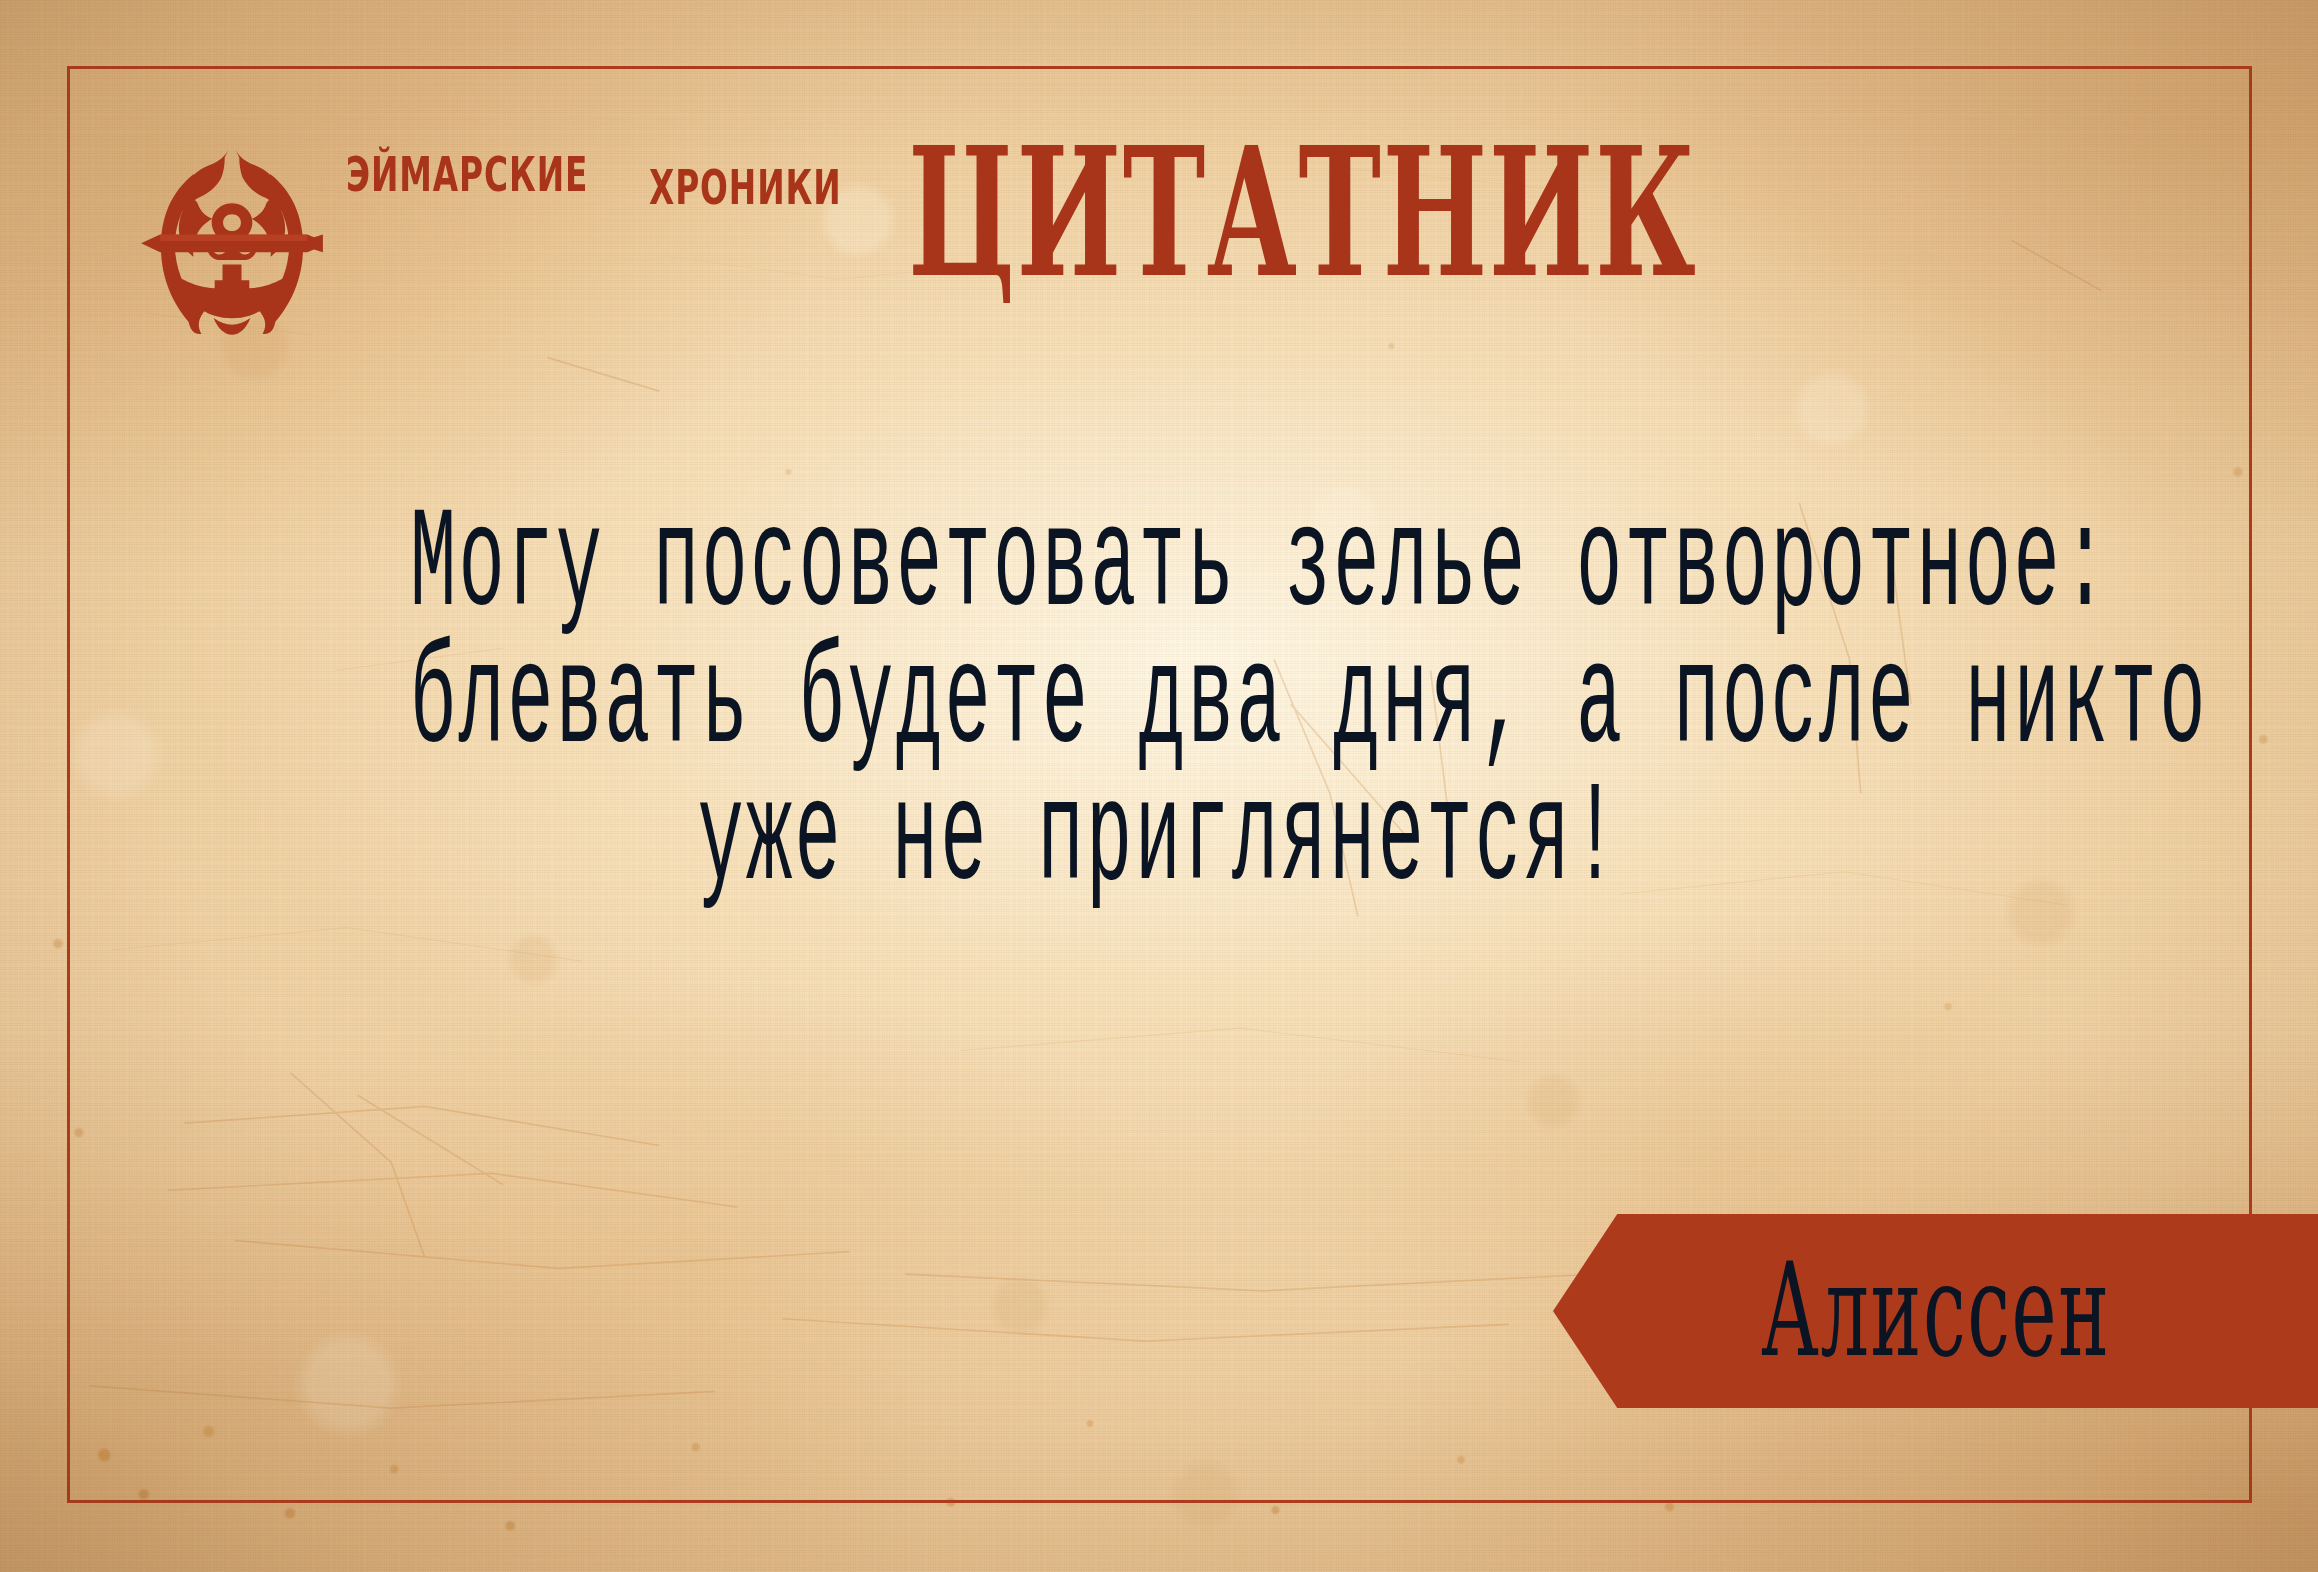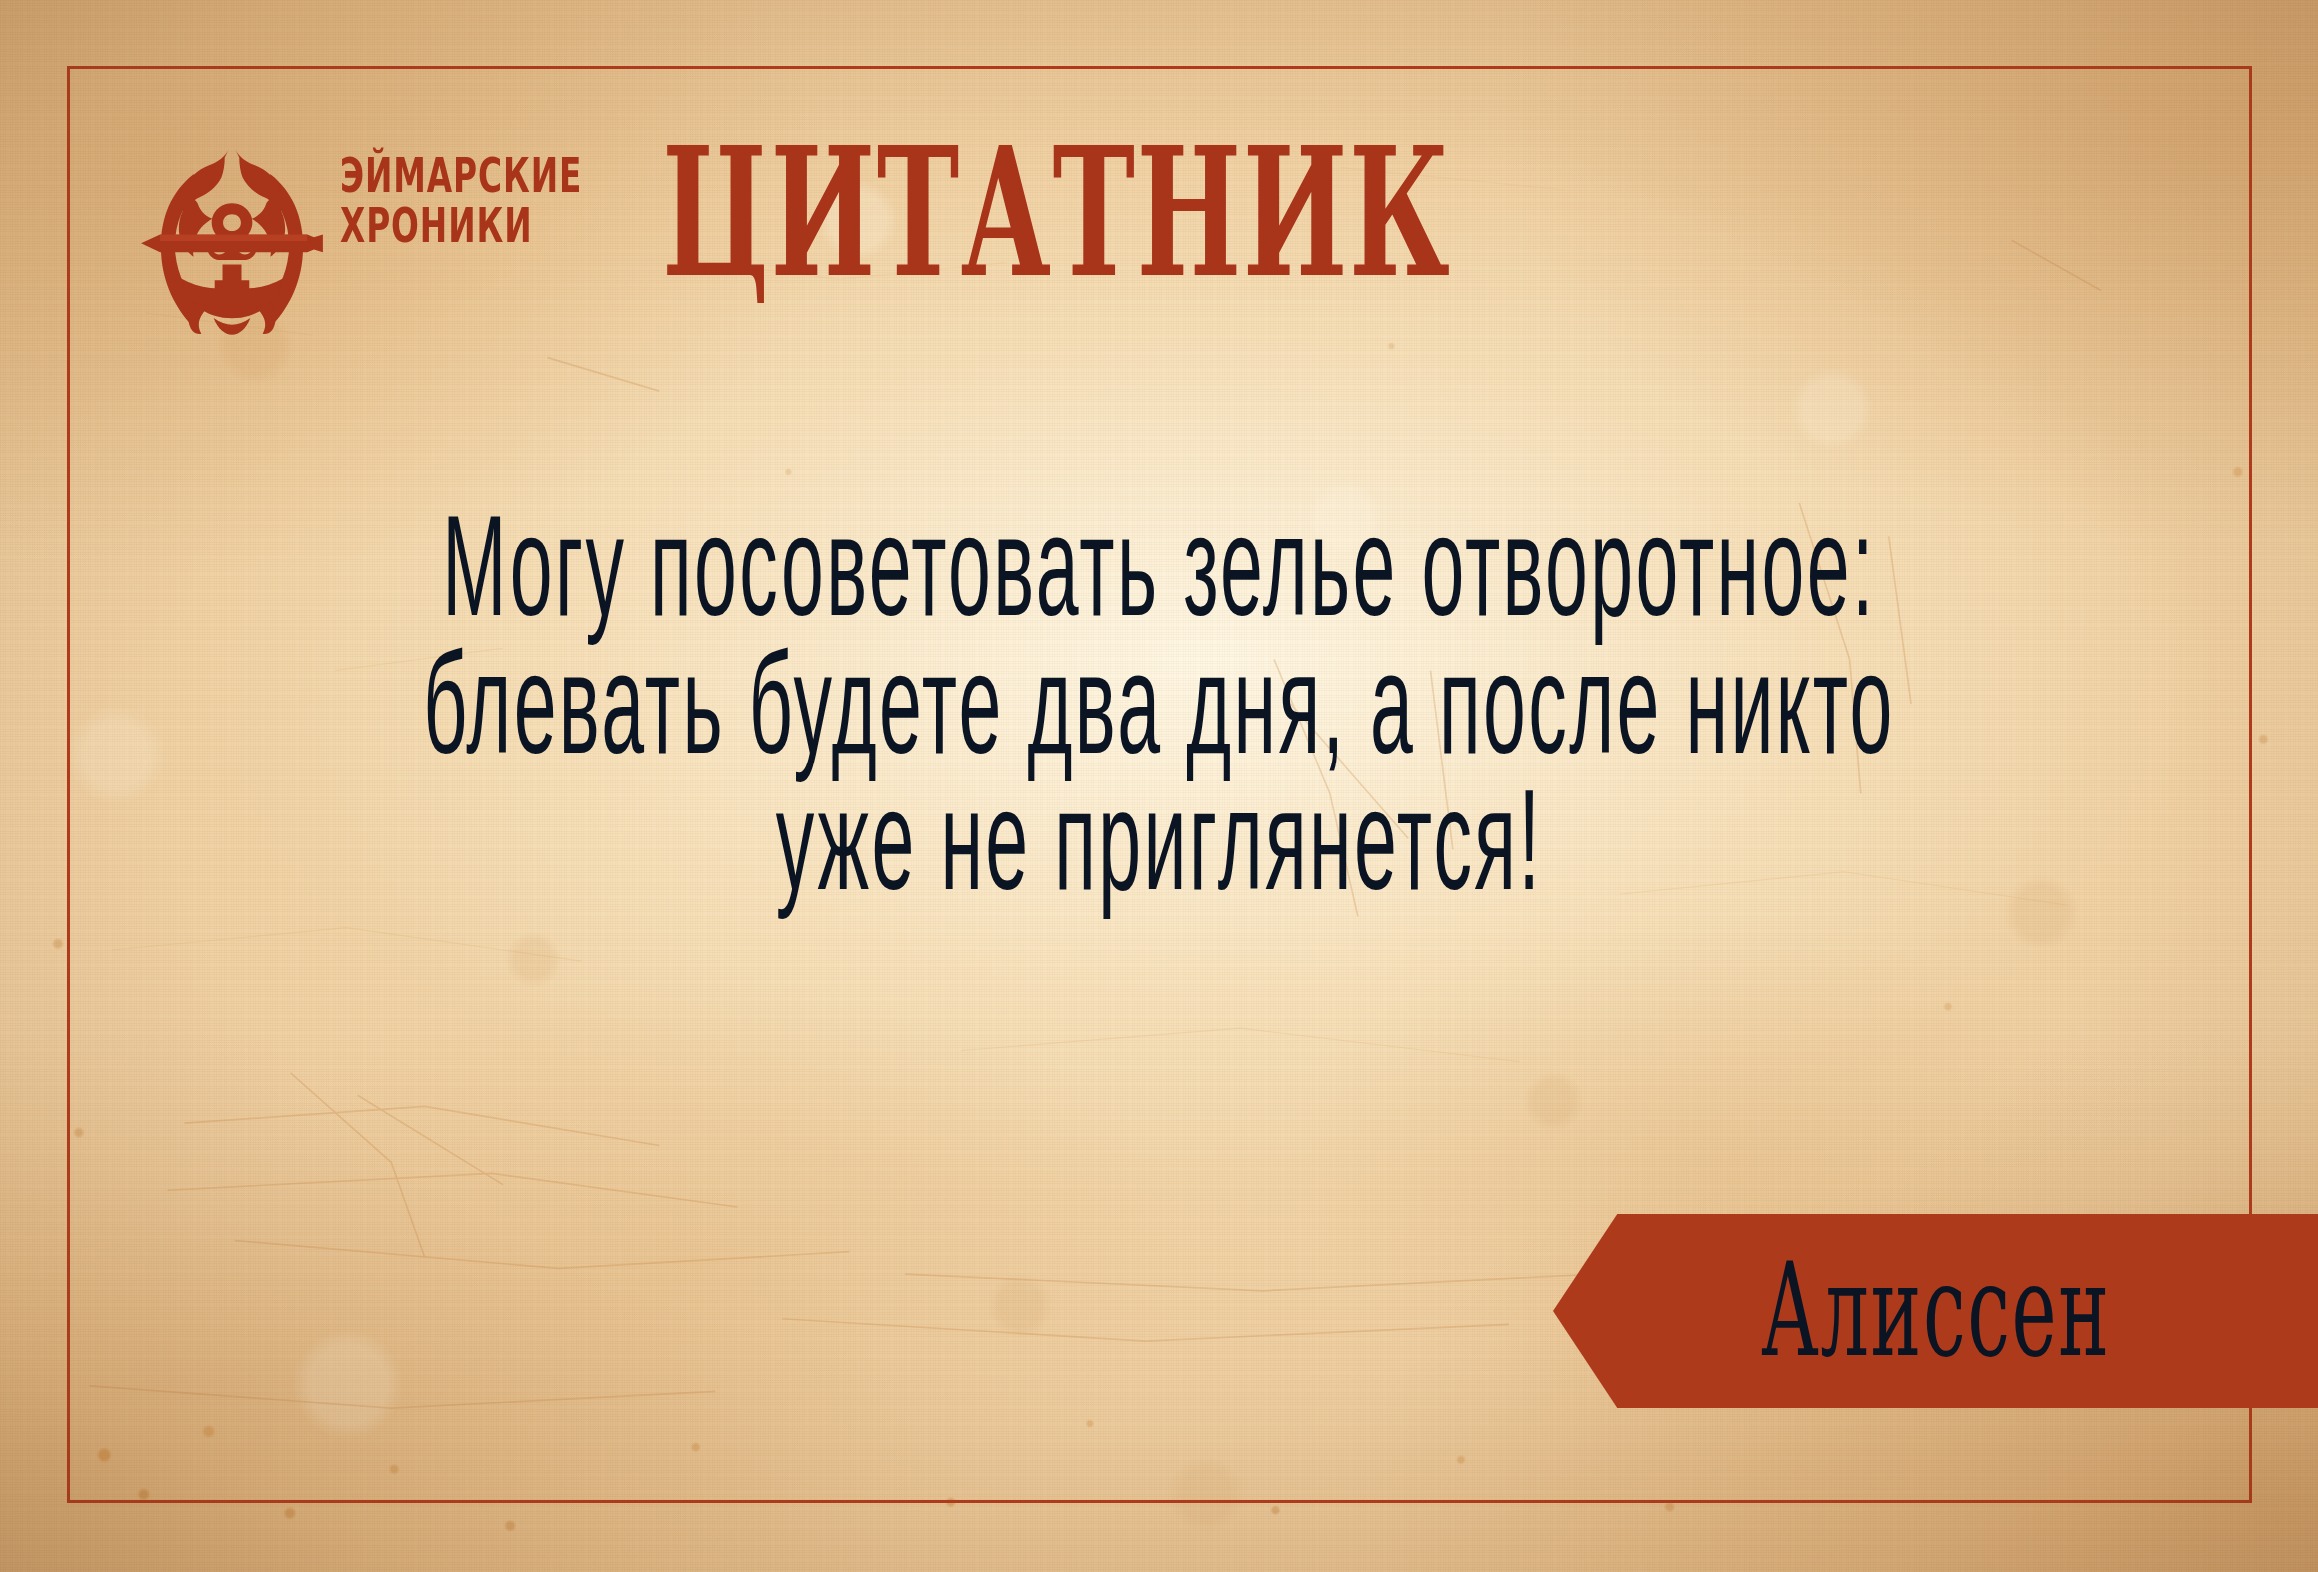--- a/index.html
+++ b/index.html
@@ -127,24 +127,24 @@
     align-items: flex-start;
     height: 190px;
   }
   .emblem {
     width: 184px;
     height: 190px;
     flex: 0 0 auto;
     margin-top: 3.4px;
   }
   .brand {
-    margin-left: 16px;
+    margin-left: 22px;
     margin-top: 15.6px;
     display: flex;
-    flex-direction: column;
+    flex-direction: row;
     line-height: 0.92;
   }
   .brand-line {
     color: #a8341a;
     font-family: "DejaVu Sans", sans-serif;
     font-weight: 700;
     font-size: 41px;
     letter-spacing: 1.1px;
     transform: scaleX(0.80) scaleY(1.18);
     transform-origin: left center;
@@ -167,21 +167,21 @@
   }
 
   
   .quote {
     position: absolute;
     left: 89px;
     top: 492px;
     width: 2140px;
     text-align: center;
     color: #0b1422;
-    font-family: Liberation Sans, sans-serif;
+    font-family: Liberation Mono, monospace;
     font-weight: 400;
   }
   .quote-line {
     font-size: 110px;
     line-height: 1.03;
     letter-spacing: 3.4px;
     transform: scaleX(0.70) scaleY(1.30);
     transform-origin: center top;
     white-space: nowrap;
     margin-bottom: 23.5px;

